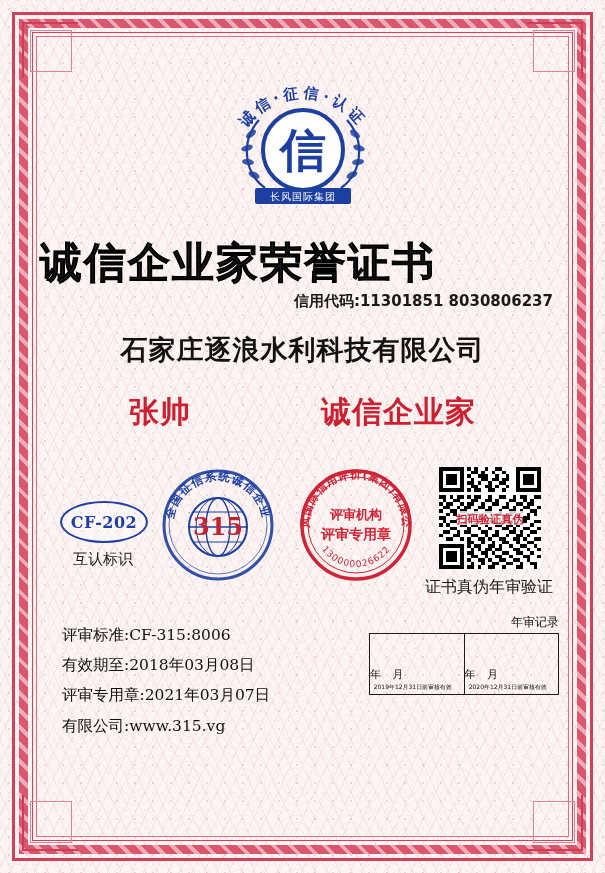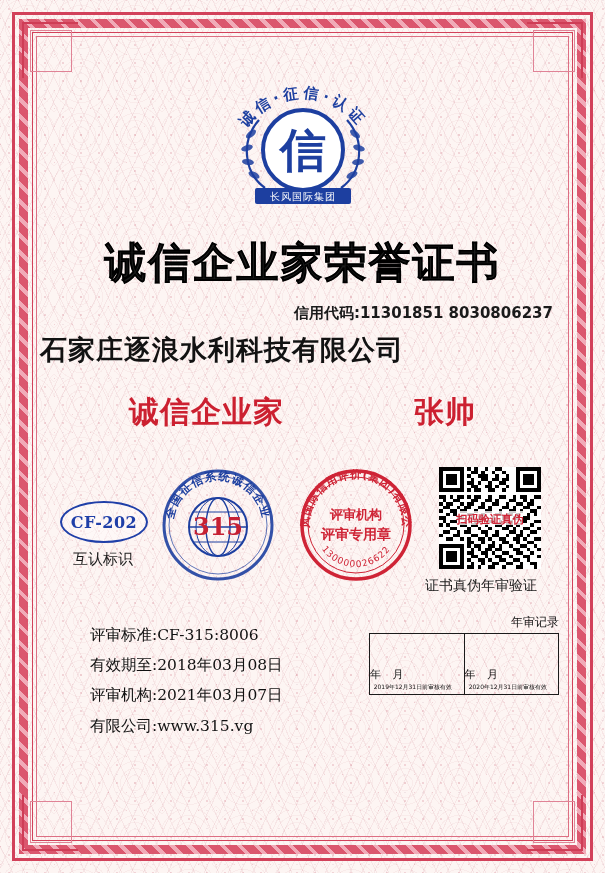--- a/index.html
+++ b/index.html
@@ -106,43 +106,43 @@
     width: 176px;
     height: 150px;
   }
   .emblem svg { display: block; }
 
   
   .main-title {
     position: absolute;
     top: 195px;
     left: 0; right: 0;
-    text-align: center;
     font-family: "DejaVu Sans", sans-serif;
     font-weight: bold;
     font-size: 42px;
     letter-spacing: 2px;
     color: #1b1b1b;
     -webkit-text-stroke: 0.6px #000;
   }
 
   .credit-code {
     position: absolute;
-    top: 264px;
+    top: 252px;
     right: 12px;
     font-family: "DejaVu Sans", sans-serif;
     font-size: 15px;
     font-weight: bold;
     color: #1a1a1a;
   }
 
   .company {
     position: absolute;
     top: 292px;
     left: 0; right: 0;
+    text-align: center;
     font-family: "DejaVu Sans", sans-serif;
     font-weight: bold;
     font-size: 27px;
     letter-spacing: 1px;
     color: #121212;
   }
 
   .names {
     position: absolute;
     top: 352px;
@@ -206,40 +206,40 @@
   .qr {
     position: absolute;
     right: 18px;
     top: 2px;
     width: 102px;
     height: 102px;
     background: #d946ef;
   }
   .qr-caption {
     position: absolute;
-    right: 8px;
+    right: 0;
     top: 112px;
     width: 140px;
     text-align: center;
     font-family: "DejaVu Sans", sans-serif;
-    font-size: 14px;
+    font-size: 16px;
     color: #1a1a1a;
   }
 
   
   .info-block {
     position: absolute;
     left: 22px;
     top: 580px;
     font-family: "DejaVu Serif", serif;
     font-size: 15.5px;
     color: #111;
     line-height: 1.95;
   }
-  .info-block div { white-space: nowrap; margin-left: 28px; }
+  .info-block div { white-space: nowrap; }
 
   
   .review-table {
     position: absolute;
     right: 6px;
     top: 574px;
     width: 190px;
   }
   .review-title {
     text-align: right;
@@ -327,22 +327,22 @@
       </svg>
     </div>
 
     <div class="main-title">诚信企业家荣誉证书</div>
 
     <div class="credit-code">信用代码:11301851 8030806237</div>
 
     <div class="company">石家庄逐浪水利科技有限公司</div>
 
     <div class="names">
+      <span>张帅</span>
       <span>诚信企业家</span>
-      <span>张帅</span>
     </div>
 
     <div class="seal-row">
 
       <div class="cf-badge">
         <div class="cf-ellipse">CF-202</div>
         <div class="cf-caption">互认标识</div>
       </div>
 
       <div class="seal seal-blue">
@@ -602,21 +602,21 @@
           </g>
         </svg>
       </div>
 
       <div class="qr-caption">证书真伪年审验证</div>
     </div>
 
     <div class="info-block">
       <div>评审标准:CF-315:8006</div>
       <div>有效期至:2018年03月08日</div>
-      <div>评审机构:2021年03月07日</div>
+      <div>评审专用章:2021年03月07日</div>
       <div>有限公司:www.315.vg</div>
     </div>
 
     <div class="review-table">
       <div class="review-title">年审记录</div>
       <table class="review">
         <tbody>
             <tr>
           <td>
             <span class="cell-ym">年 月</span>

